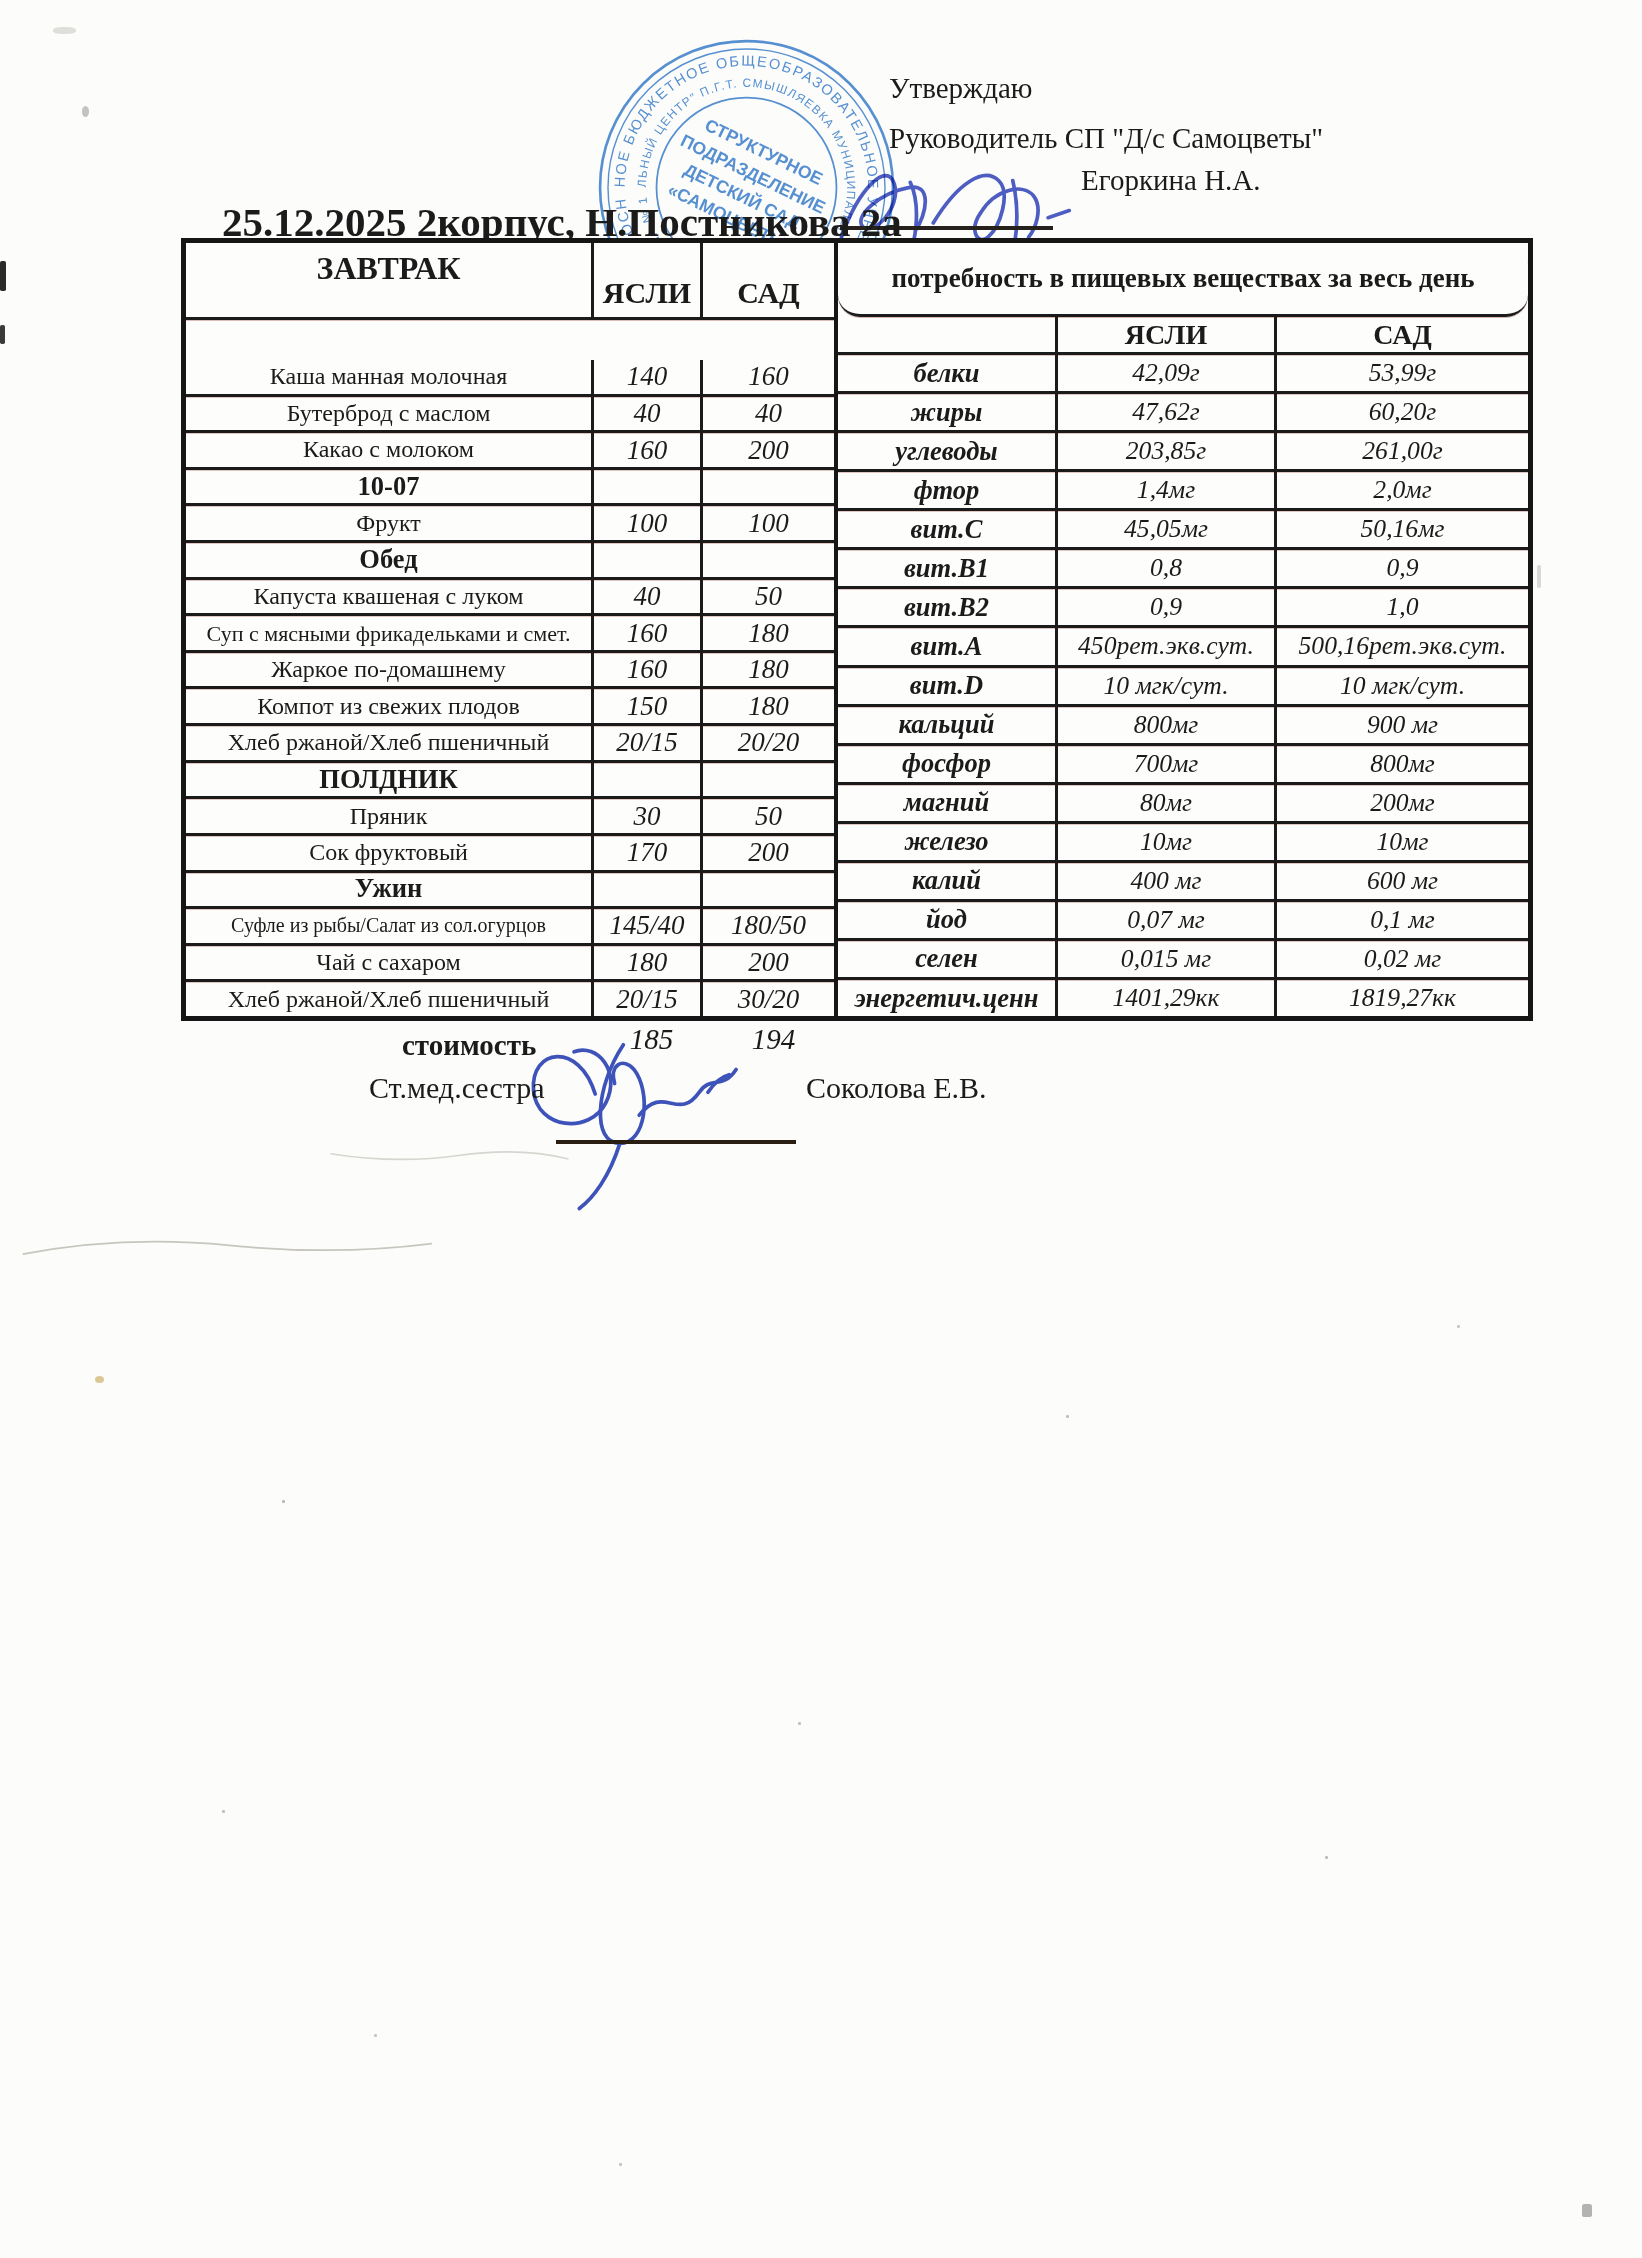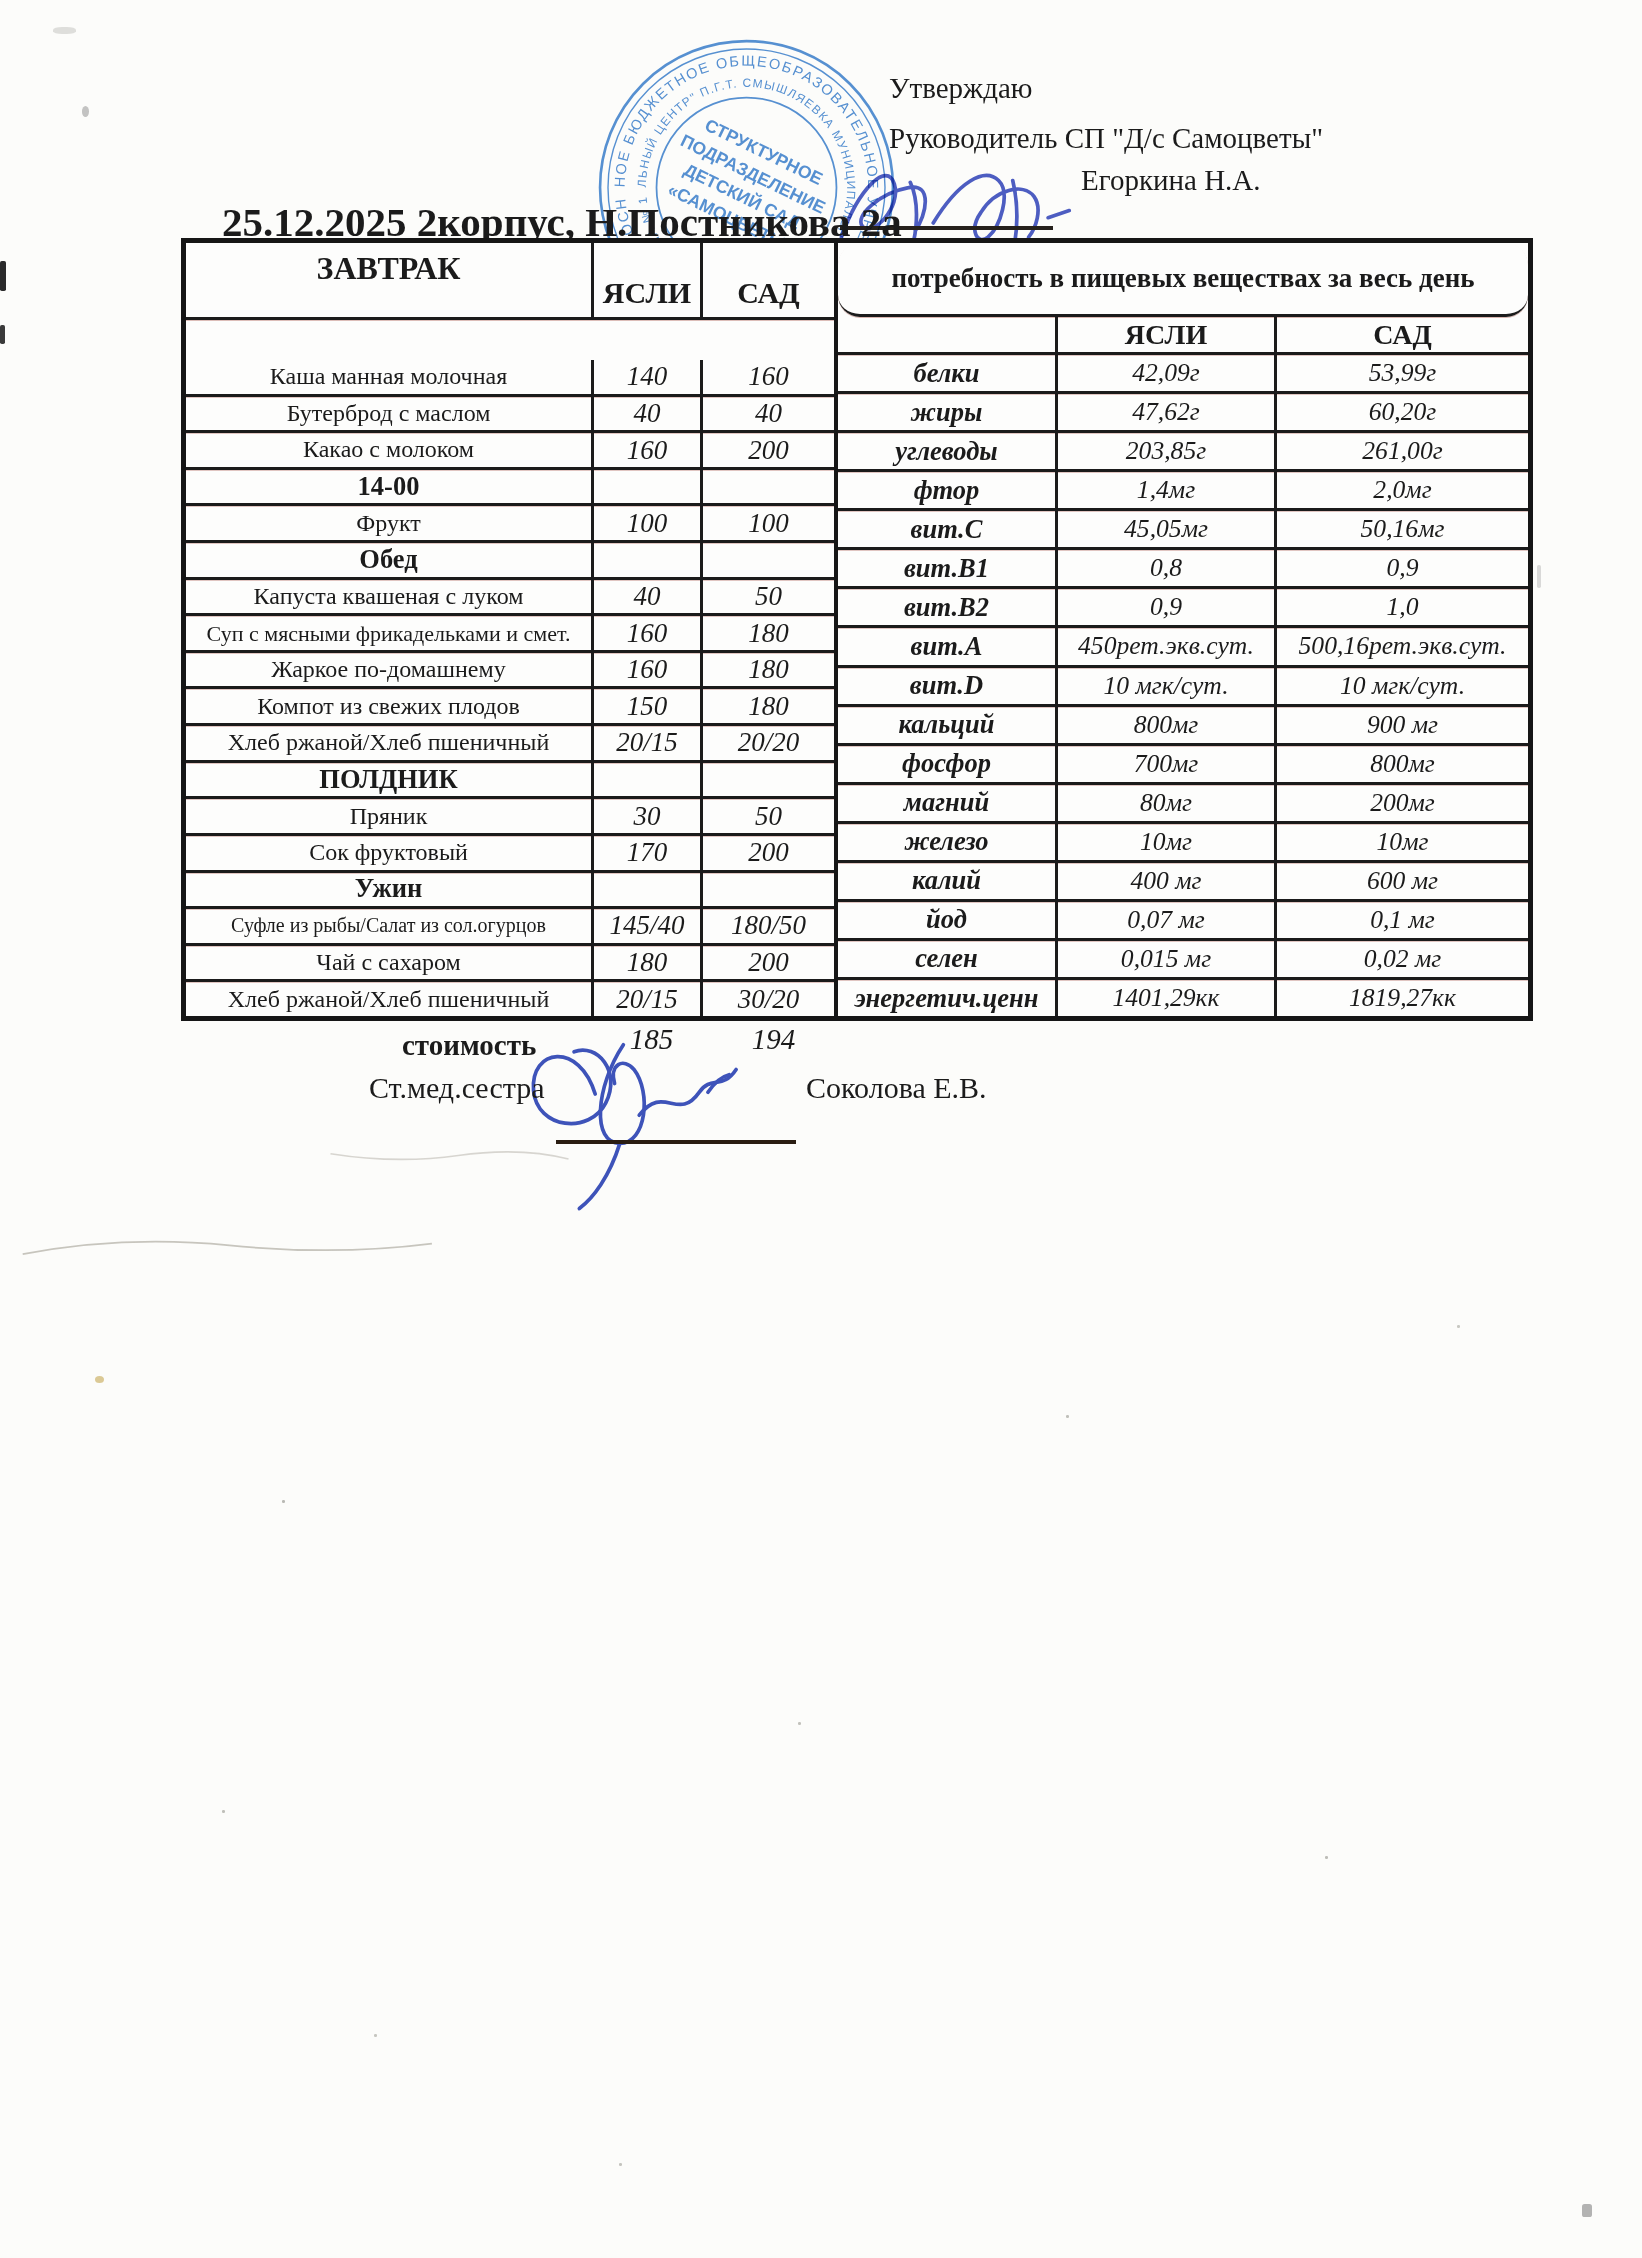--- a/index.html
+++ b/index.html
@@ -155,21 +155,21 @@
           <div class="c-label">Бутерброд с маслом</div>
           <div class="c-num">40</div>
           <div class="c-num">40</div>
         </div>
         <div class="mrow">
           <div class="c-label">Какао с молоком</div>
           <div class="c-num">160</div>
           <div class="c-num">200</div>
         </div>
         <div class="mrow section">
-          <div class="c-label">14-00</div>
+          <div class="c-label">10-07</div>
           <div class="c-num"></div>
           <div class="c-num"></div>
         </div>
         <div class="mrow">
           <div class="c-label">Фрукт</div>
           <div class="c-num">100</div>
           <div class="c-num">100</div>
         </div>
         <div class="mrow section">
           <div class="c-label">Обед</div>

